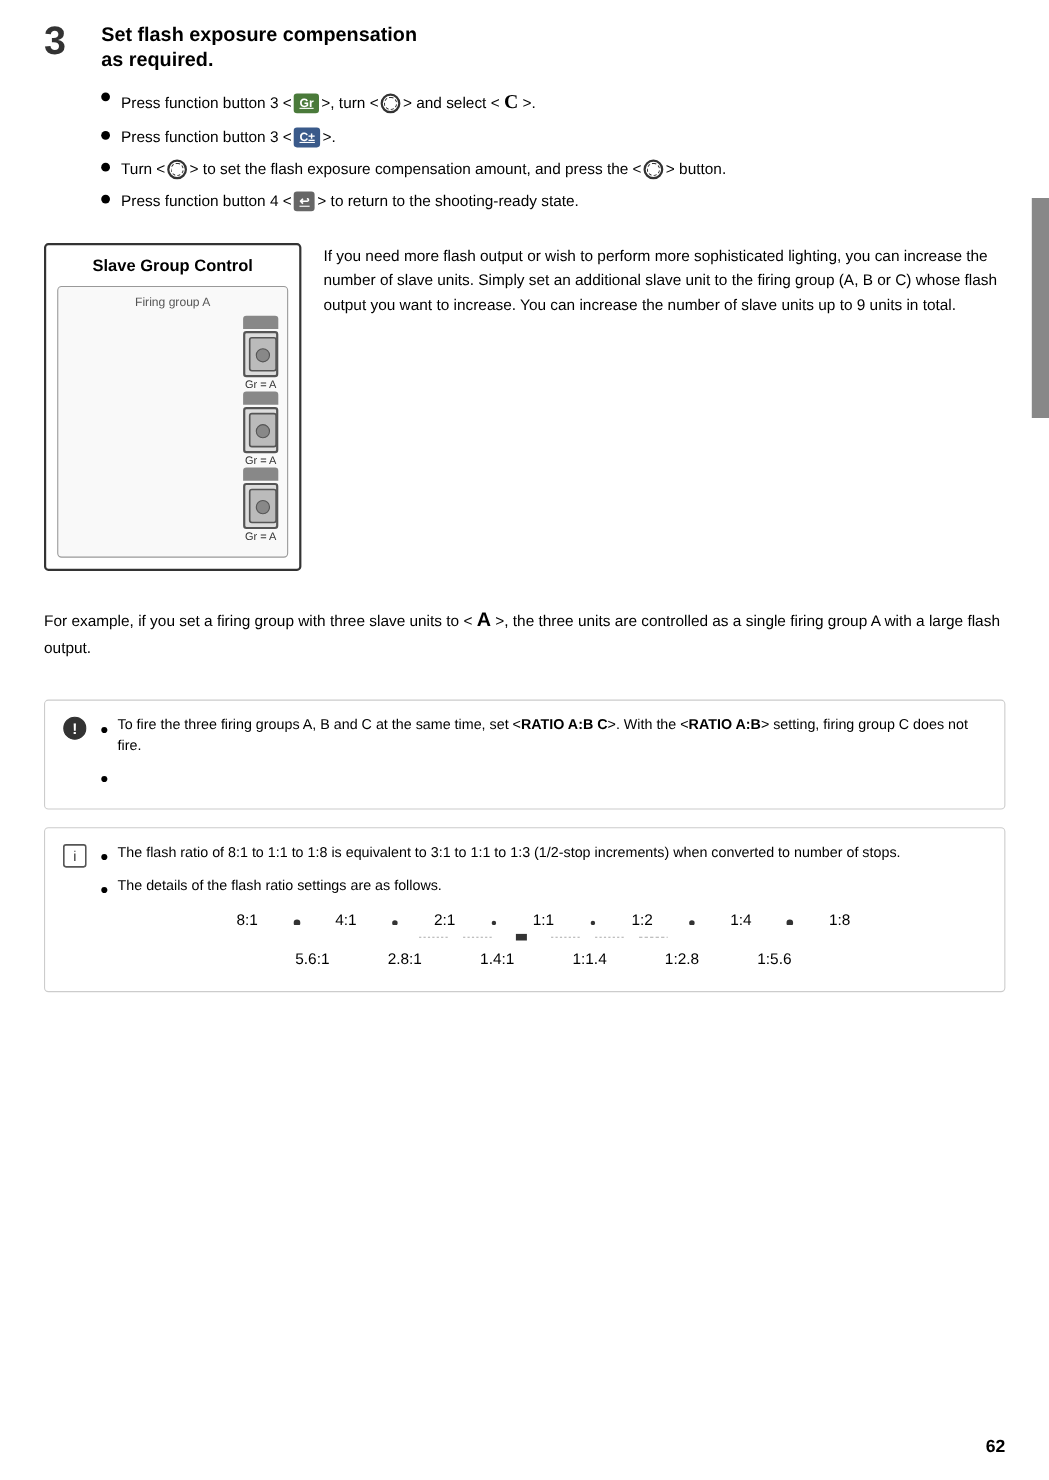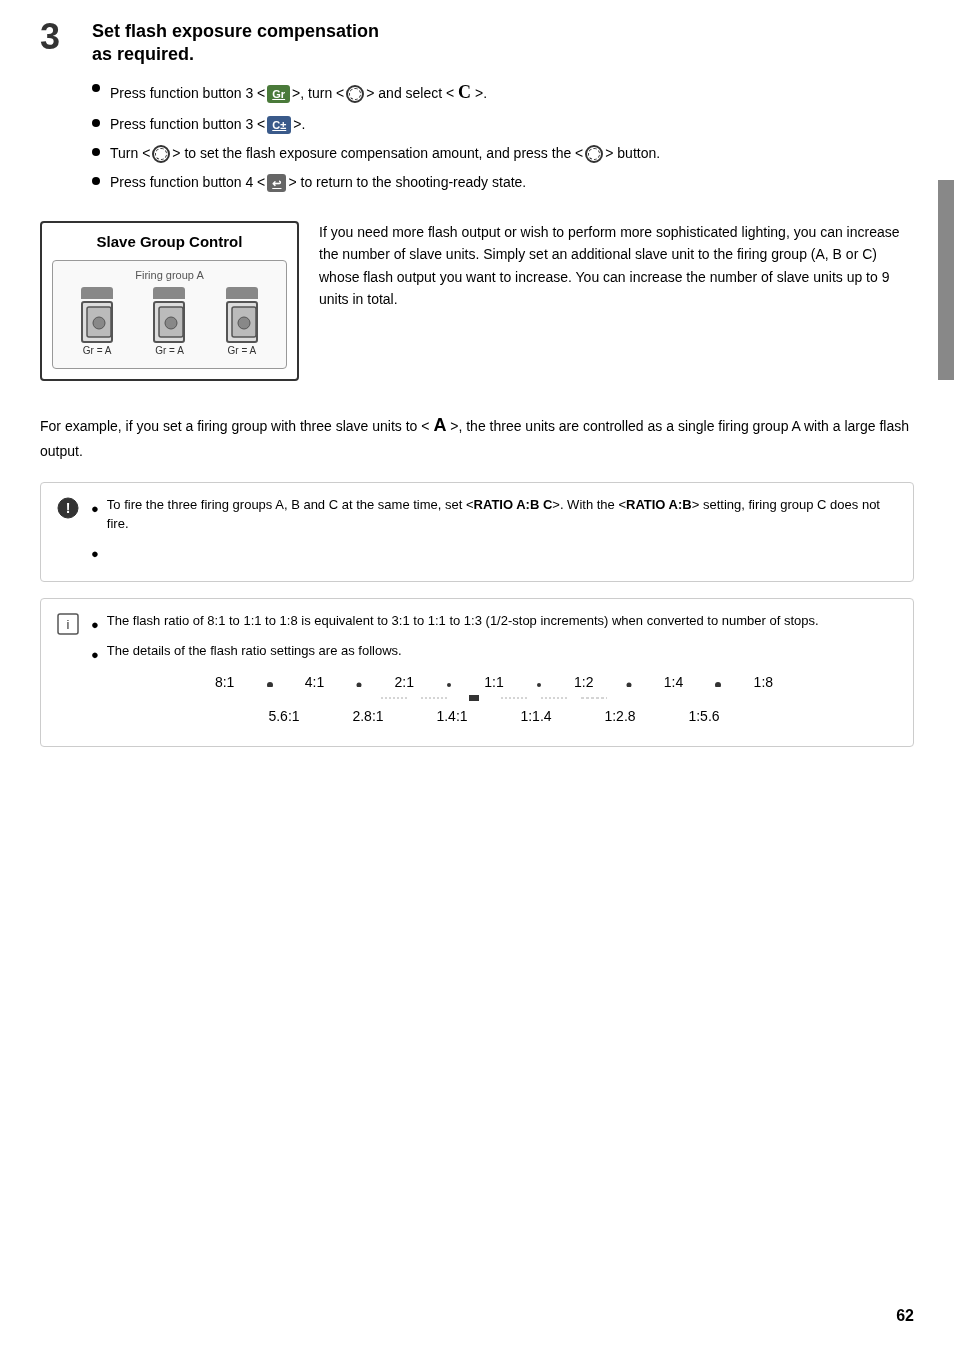--- a/index.html
+++ b/index.html
@@ -123,21 +123,21 @@
       font-family: serif;
     }
 
     
     .two-col {
       display: flex;
       gap: 20px;
       margin-bottom: 20px;
     }
     .left-col {
-      width: 259px;
+      width: 234px;
       flex-shrink: 0;
     }
     .right-col {
       flex: 1;
     }
 
     
     .slave-group-box {
       border: 2px solid #333;
       border-radius: 4px;
@@ -160,20 +160,21 @@
       font-size: 11px;
       text-align: center;
       margin-bottom: 6px;
       color: #555;
     }
     .flash-units {
       display: flex;
       justify-content: space-around;
       align-items: flex-end;
       margin-bottom: 4px;
+      flex-direction: column;
     }
     .flash-unit {
       display: flex;
       flex-direction: column;
       align-items: center;
     }
     .flash-body {
       width: 32px;
       height: 42px;
       border: 2px solid #555;
@@ -198,21 +199,21 @@
     .body-text {
       font-size: 14px;
       line-height: 1.6;
       margin-bottom: 16px;
     }
 
     
     .example-text {
       font-size: 14px;
       line-height: 1.6;
-      margin-bottom: 20px;
+      margin-bottom: 36px;
     }
 
     
     .note-box {
       border: 1px solid #ccc;
       border-radius: 4px;
       padding: 12px 16px;
       margin-bottom: 16px;
       display: flex;
       gap: 12px;

